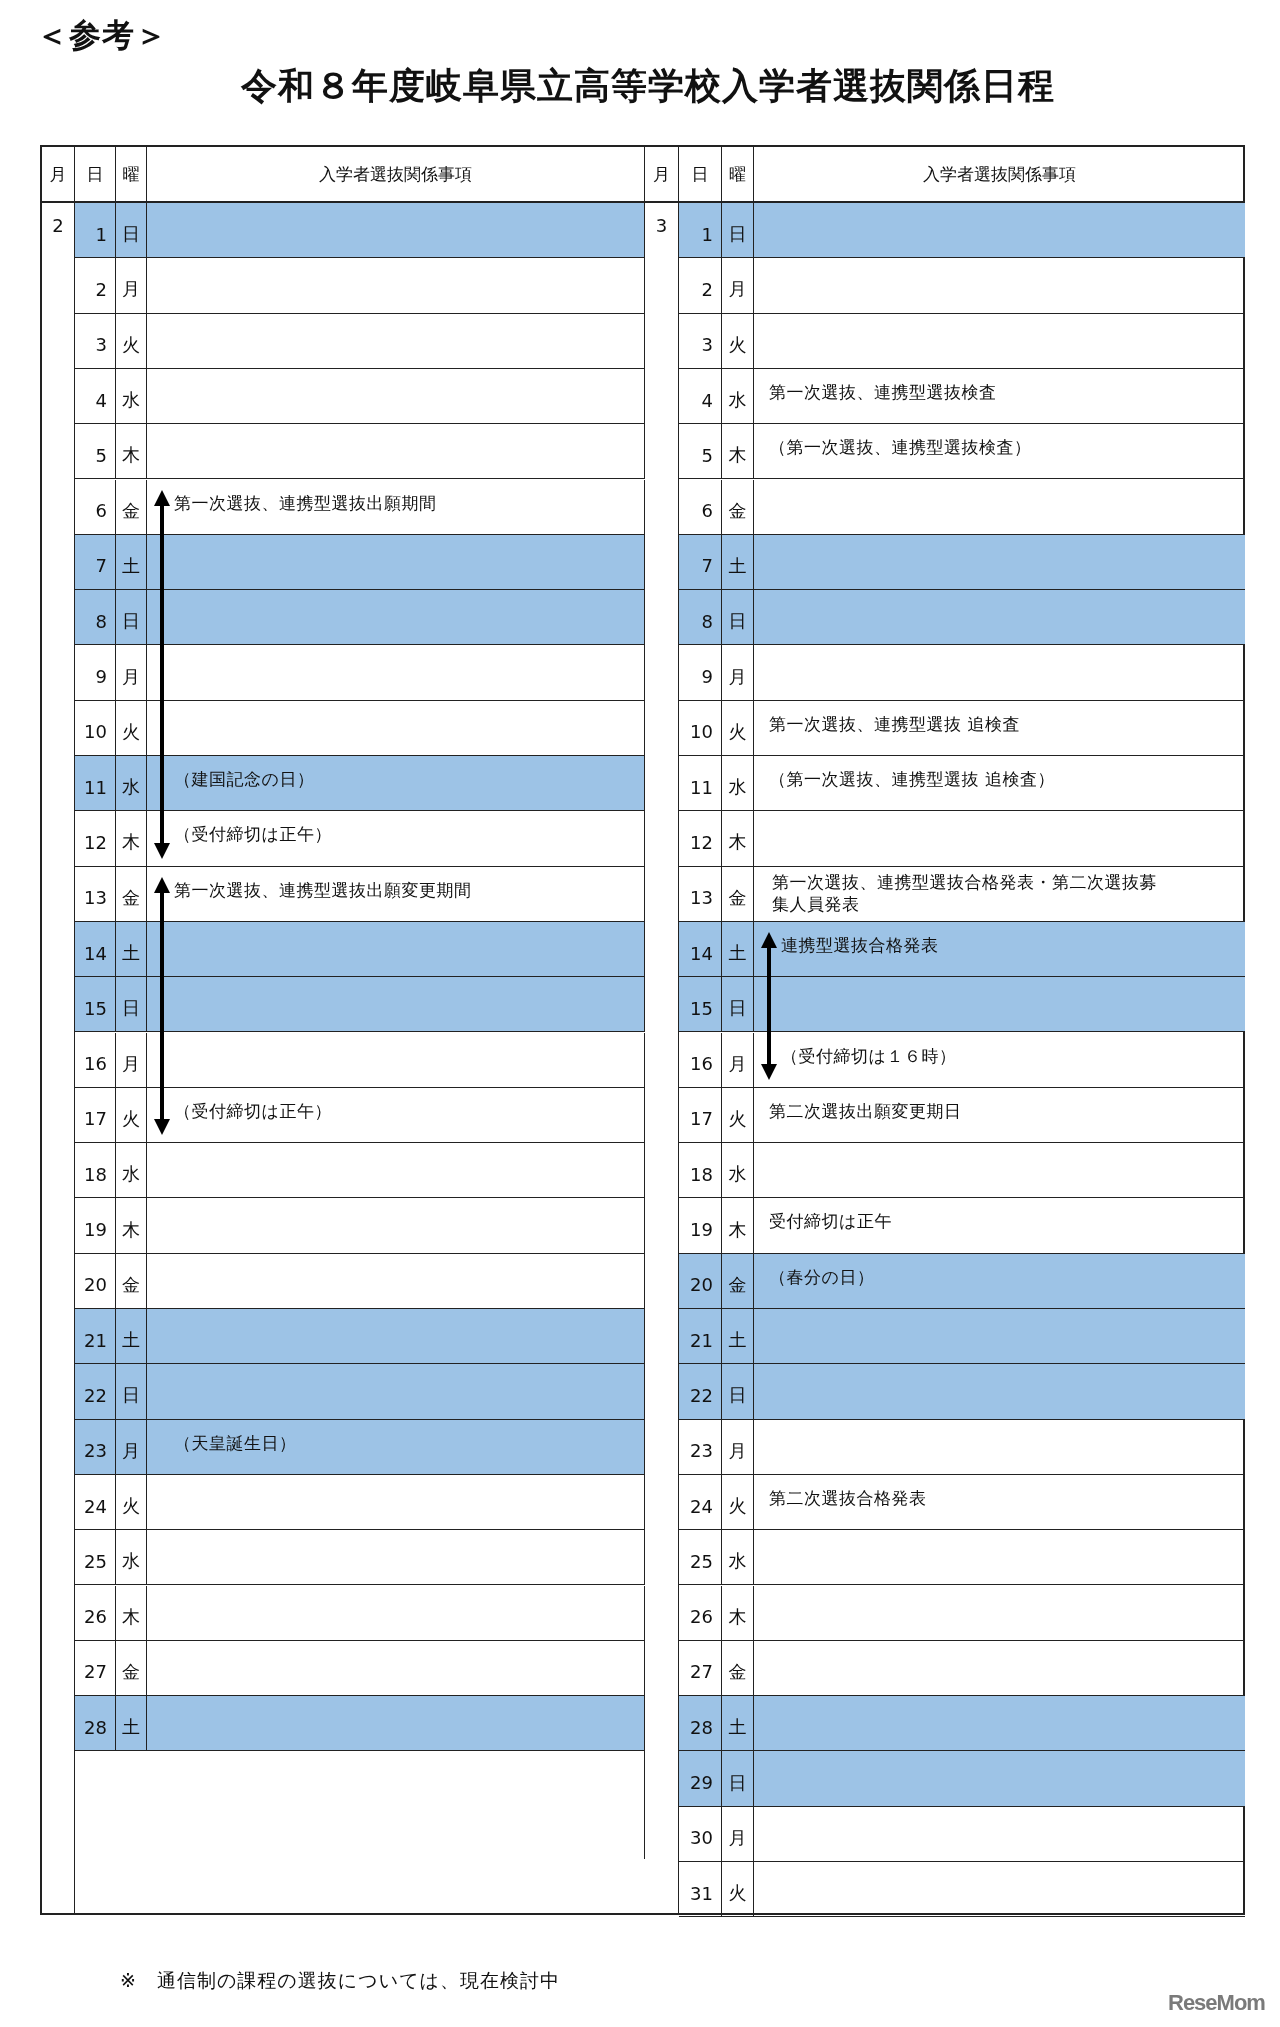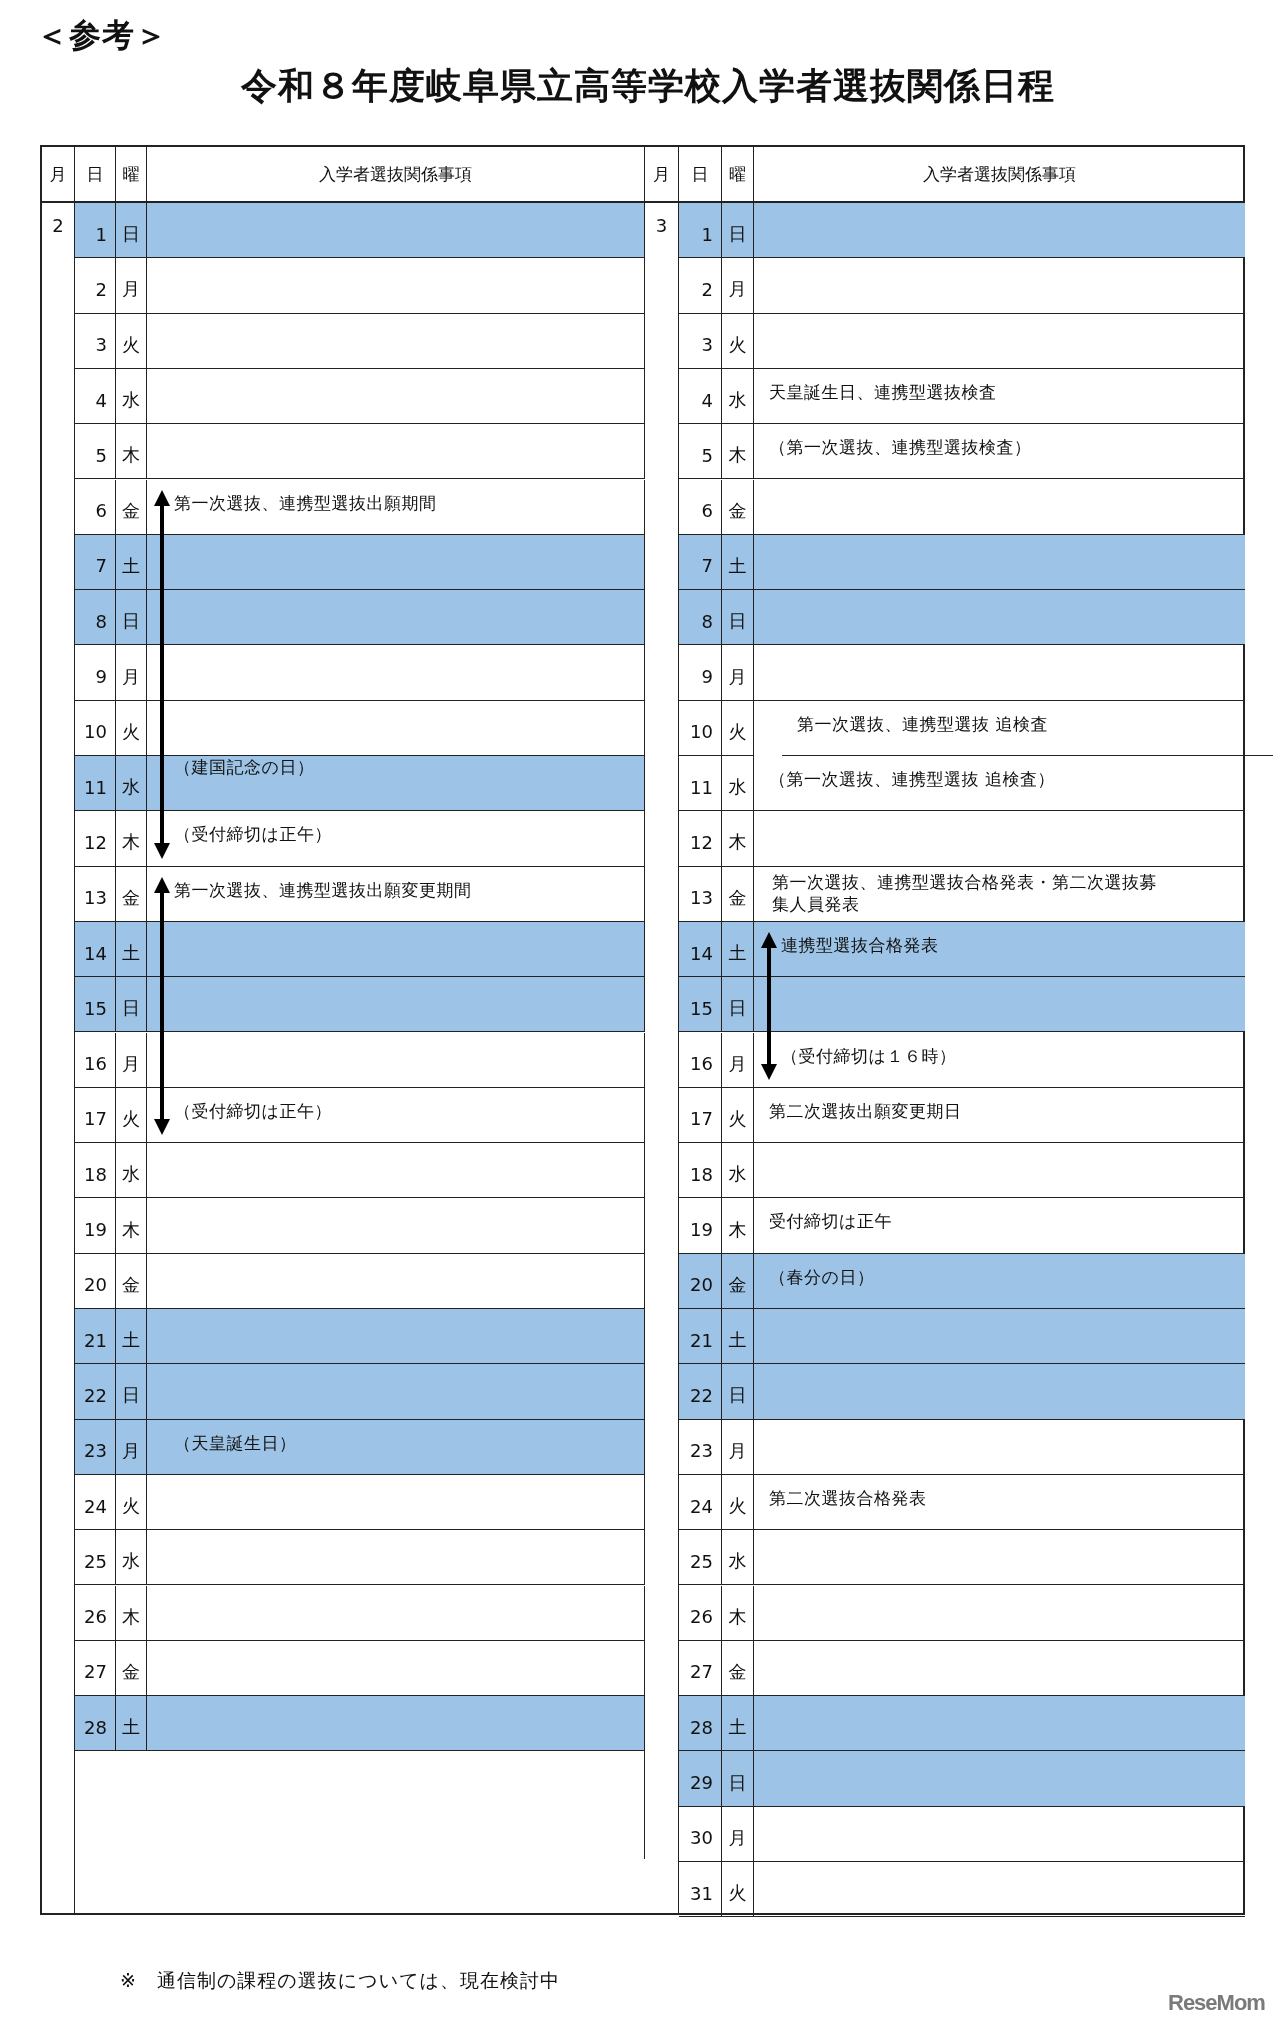--- a/index.html
+++ b/index.html
@@ -98,21 +98,21 @@
       </div>
       <div class="row" style="left: 0px; top: 553.7px;">
         <div class="d" style="left: 33px; width: 41px;">10</div>
         <div class="w" style="left: 74px; width: 31px;">火</div>
         <div class="c" style="left: 105px; width: 498px;"></div>
       </div>
       <div class="row hol" style="left: 0px; top: 609px;">
         <div class="d" style="left: 33px; width: 41px;">11</div>
         <div class="w" style="left: 74px; width: 31px;">水</div>
         <div class="c" style="left: 105px; width: 498px;">
-          <div class="evt" style="left: 27px; top: 0;">（建国記念の日）</div>
+          <div class="evt" style="left: 27px; top: 12px;">（建国記念の日）</div>
         </div>
       </div>
       <div class="row" style="left: 0px; top: 664.3px;">
         <div class="d" style="left: 33px; width: 41px;">12</div>
         <div class="w" style="left: 74px; width: 31px;">木</div>
         <div class="c" style="left: 105px; width: 498px;">
           <div class="evt" style="left: 27px; top: 12px;">（受付締切は正午）</div>
         </div>
       </div>
       <div class="row" style="left: 0px; top: 719.6px;">
@@ -215,21 +215,21 @@
       </div>
       <div class="row" style="left: 0px; top: 166.6px;">
         <div class="d" style="left: 637px; width: 43px;">3</div>
         <div class="w" style="left: 680px; width: 32px;">火</div>
         <div class="c" style="left: 712px; width: 491px; border-right: none;"></div>
       </div>
       <div class="row" style="left: 0px; top: 221.9px;">
         <div class="d" style="left: 637px; width: 43px;">4</div>
         <div class="w" style="left: 680px; width: 32px;">水</div>
         <div class="c" style="left: 712px; width: 491px; border-right: none;">
-          <div class="evt" style="left: 15px; top: 12px;">天皇誕生日、連携型選抜検査</div>
+          <div class="evt" style="left: 15px; top: 12px;">第一次選抜、連携型選抜検査</div>
         </div>
       </div>
       <div class="row" style="left: 0px; top: 277.2px;">
         <div class="d" style="left: 637px; width: 43px;">5</div>
         <div class="w" style="left: 680px; width: 32px;">木</div>
         <div class="c" style="left: 712px; width: 491px; border-right: none;">
           <div class="evt" style="left: 15px; top: 12px;">（第一次選抜、連携型選抜検査）</div>
         </div>
       </div>
       <div class="row" style="left: 0px; top: 332.5px;">
@@ -248,21 +248,21 @@
         <div class="c" style="left: 712px; width: 491px; border-right: none;"></div>
       </div>
       <div class="row" style="left: 0px; top: 498.4px;">
         <div class="d" style="left: 637px; width: 43px;">9</div>
         <div class="w" style="left: 680px; width: 32px;">月</div>
         <div class="c" style="left: 712px; width: 491px; border-right: none;"></div>
       </div>
       <div class="row" style="left: 0px; top: 553.7px;">
         <div class="d" style="left: 637px; width: 43px;">10</div>
         <div class="w" style="left: 680px; width: 32px;">火</div>
-        <div class="c" style="left: 740px; width: 491px; border-right: none;">
+        <div class="c" style="left: 712px; width: 491px; border-right: none;">
           <div class="evt" style="left: 15px; top: 12px;">第一次選抜、連携型選抜 追検査</div>
         </div>
       </div>
       <div class="row" style="left: 0px; top: 609px;">
         <div class="d" style="left: 637px; width: 43px;">11</div>
         <div class="w" style="left: 680px; width: 32px;">水</div>
         <div class="c" style="left: 712px; width: 491px; border-right: none;">
           <div class="evt" style="left: 15px; top: 12px;">（第一次選抜、連携型選抜 追検査）</div>
         </div>
       </div>

